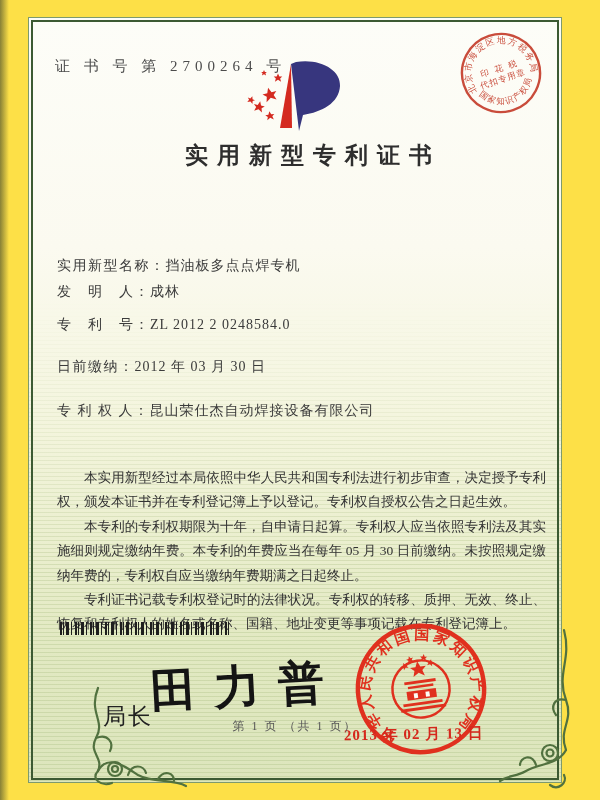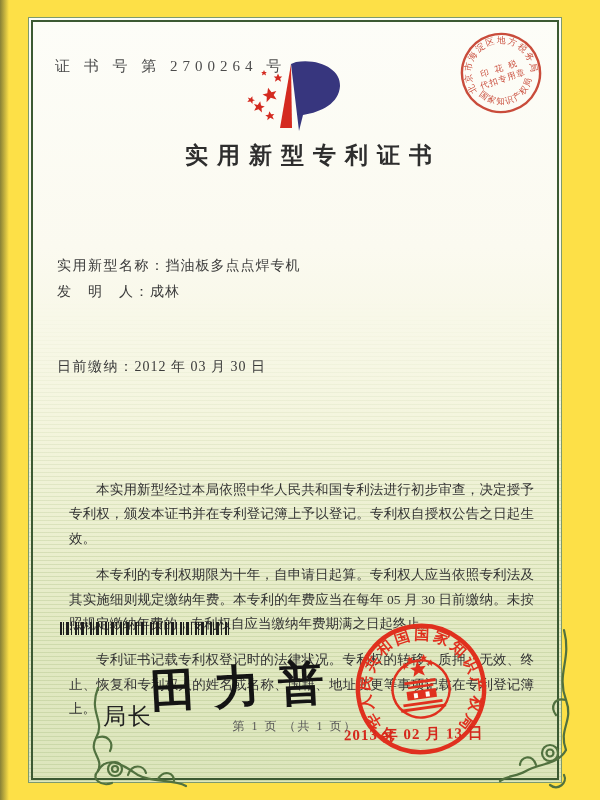--- a/index.html
+++ b/index.html
@@ -16,21 +16,21 @@
   .frame{position:absolute;left:28px;top:17px;width:532px;height:764px;
         border:1px solid #7d9a6d;}
   .frame-inner{position:absolute;inset:2px;border:2px solid #3c5a33;}
   .cert-no{position:absolute;left:55px;top:57px;font-size:15px;letter-spacing:5px;color:#4c4c4c;}
   .title{position:absolute;left:28px;top:140px;width:534px;text-align:center;
         font-size:23px;font-weight:600;letter-spacing:9px;color:#2e2e2e;padding-left:18px;}
   .field{position:absolute;left:57px;font-size:14px;letter-spacing:1px;color:#3b3b3b;white-space:nowrap;}
   .field .lab{letter-spacing:1.5px;}
   .body-text{position:absolute;left:57px;top:466px;width:489px;font-size:13.5px;
         line-height:24.4px;text-align:justify;color:#333;}
-  .body-text p{margin:12px;text-indent:2em;}
+  .body-text p{margin:0;text-indent:2em;}
   .barcode{position:absolute;left:60px;top:622px;width:170px;height:13px;
         background:repeating-linear-gradient(90deg,#1e1e1e 0 2px,transparent 2px 3px,
         #1e1e1e 3px 4px,transparent 4px 6px,#1e1e1e 6px 9px,transparent 9px 11px,
         #1e1e1e 11px 12px,transparent 12px 15px);}
   .sig-title{position:absolute;left:103px;top:701px;font-size:23px;letter-spacing:2px;color:#222;}
   .sig-name{position:absolute;left:150px;top:656px;font-size:46px;font-weight:600;color:#141414;
         letter-spacing:18px;transform:rotate(-3deg);font-family:"DejaVu Sans",sans-serif;}
   .seal-date{position:absolute;left:344px;top:725px;font-size:15px;font-weight:700;
         color:#d5281c;letter-spacing:1px;transform:rotate(-1deg);}
   .footer{position:absolute;left:28px;top:718px;width:534px;text-align:center;
@@ -86,22 +86,28 @@
   </svg>
 
   <div class="title">实用新型专利证书</div>
 
   <div class="field" style="top:230px;margin-top:27px;">
     <span class="lab">实用新型名称：</span><span>挡油板多点点焊专机</span>
   </div>
   <div class="field" style="top:267px;margin-top:16px;">
     <span class="lab">发　明　人：</span><span>成林</span>
   </div>
+  <div class="field" style="top:316px;">
+    <span class="lab">专　利　号：</span><span>ZL 2012 2 0248584.0</span>
+  </div>
   <div class="field" style="top:358px;">
     <span class="lab">日前缴纳：</span><span>2012 年 03 月 30 日</span>
+  </div>
+  <div class="field" style="top:402px;">
+    <span class="lab">专 利 权 人：</span><span>昆山荣仕杰自动焊接设备有限公司</span>
   </div>
 
   <div class="body-text">
     <p>本实用新型经过本局依照中华人民共和国专利法进行初步审查，决定授予专利权，颁发本证书并在专利登记簿上予以登记。专利权自授权公告之日起生效。</p>
     <p>本专利的专利权期限为十年，自申请日起算。专利权人应当依照专利法及其实施细则规定缴纳年费。本专利的年费应当在每年 05 月 30 日前缴纳。未按照规定缴纳年费的，专利权自应当缴纳年费期满之日起终止。</p>
     <p>专利证书记载专利权登记时的法律状况。专利权的转移、质押、无效、终止、恢复和专利权人的姓名或名称、国籍、地址变更等事项记载在专利登记簿上。</p>
   </div>
 
   <div class="barcode"></div>
 

